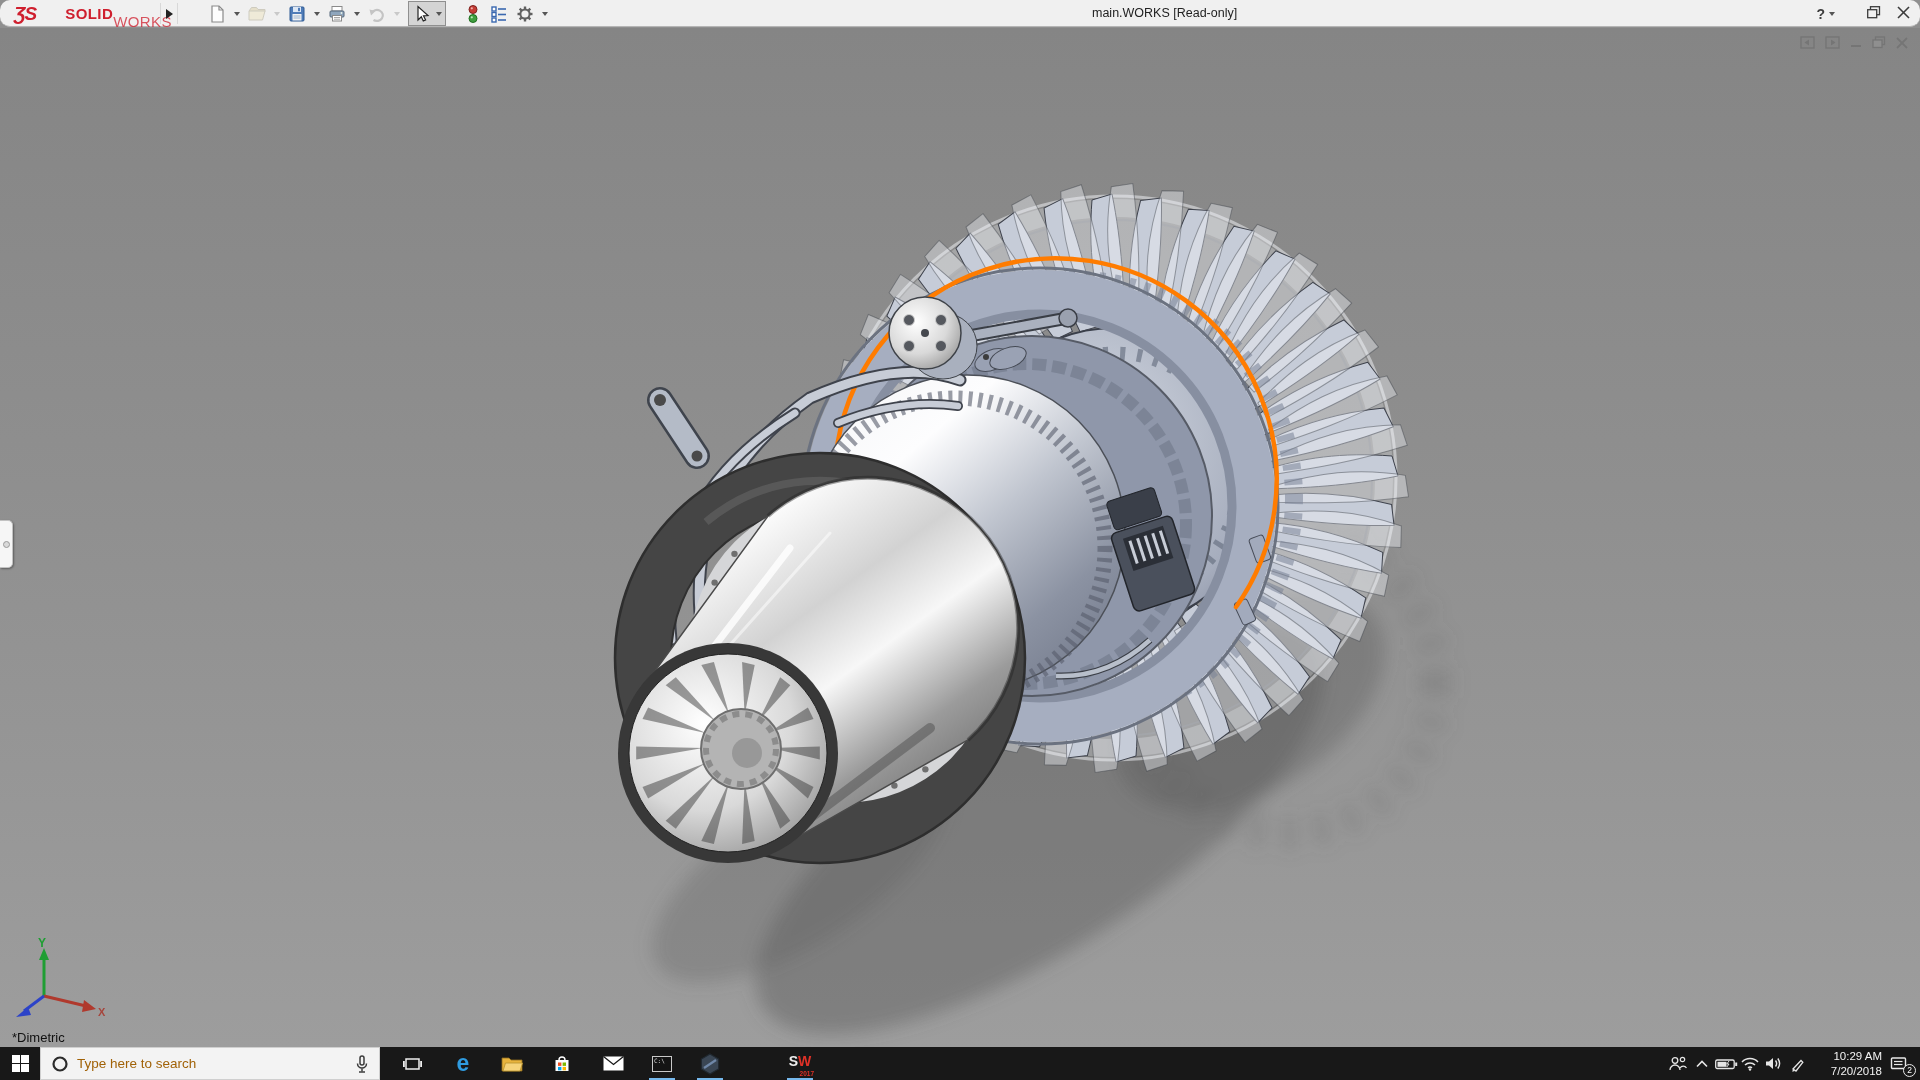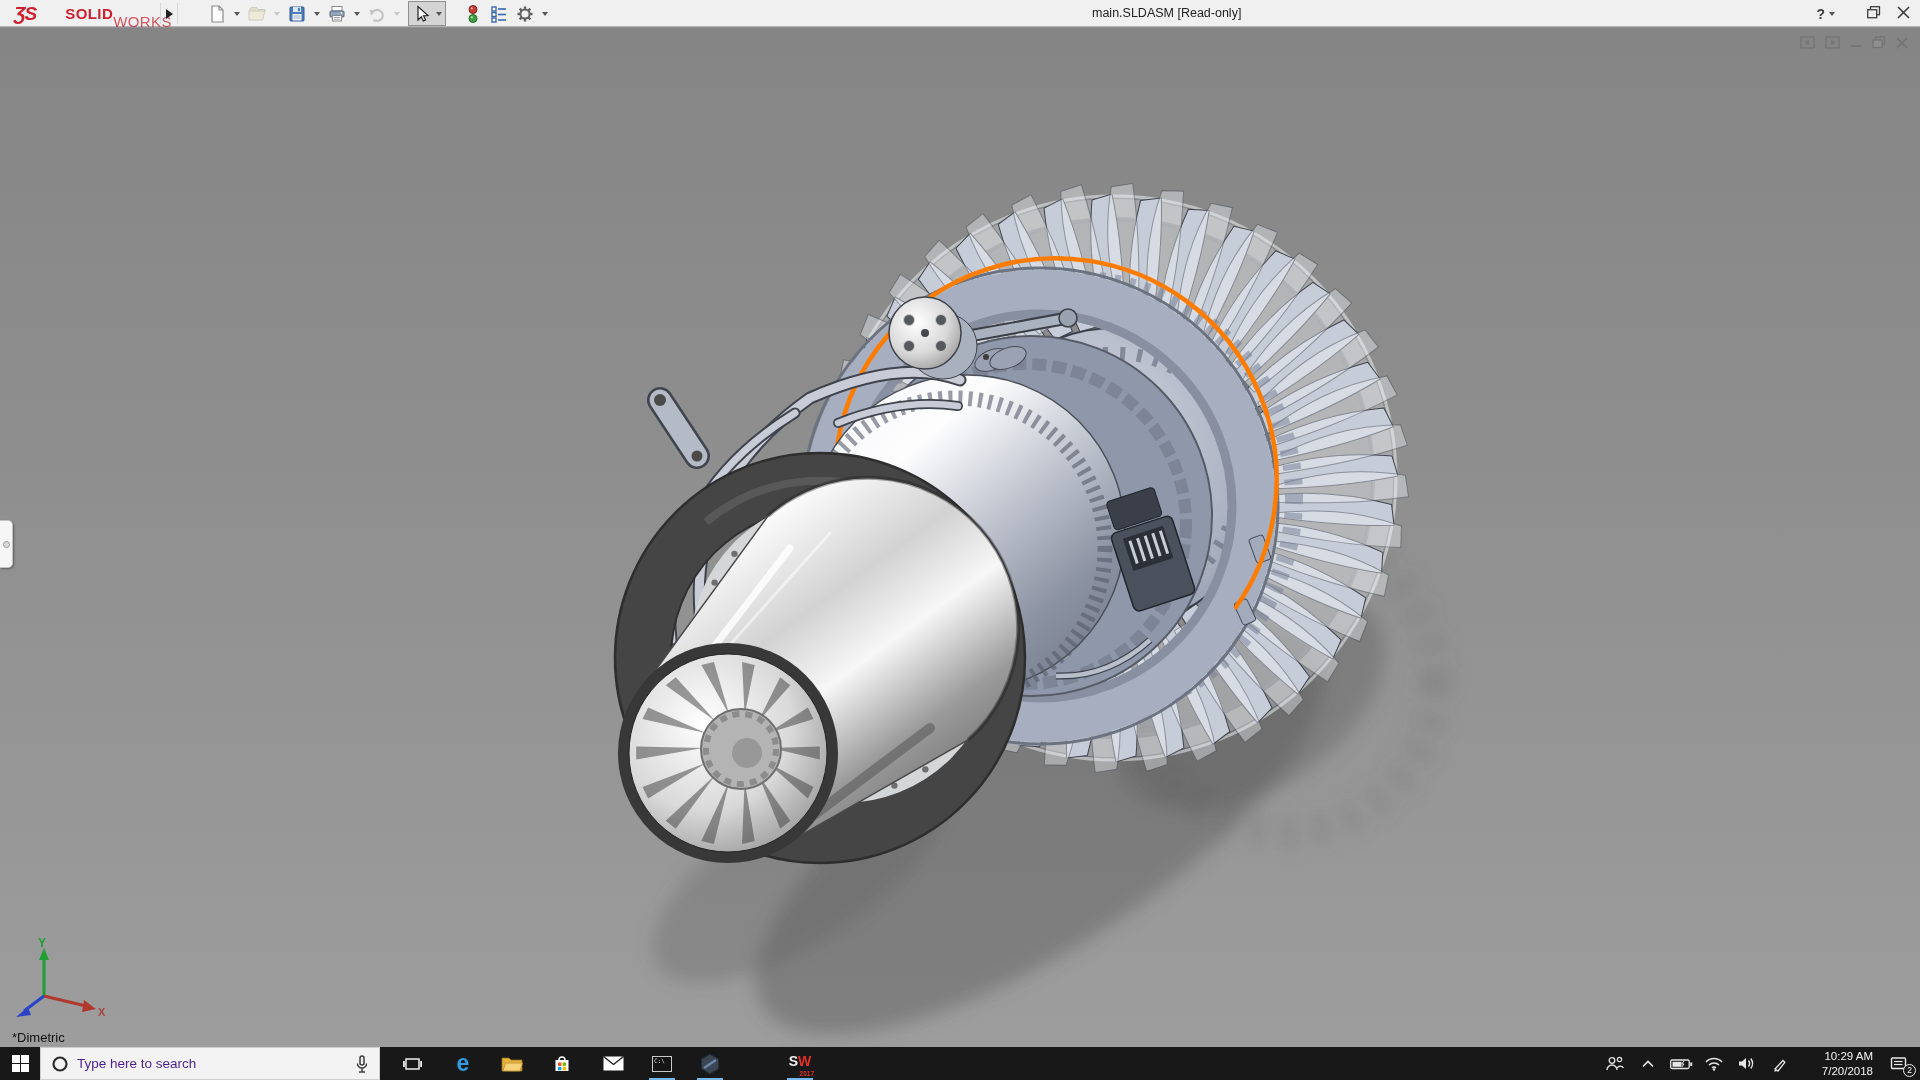--- a/index.html
+++ b/index.html
@@ -1,21 +1,21 @@
 <!DOCTYPE html>
 <html><head>
 <meta charset="utf-8">
 <style>
   *{margin:0;padding:0;box-sizing:border-box;}
   html,body{width:1920px;height:1080px;overflow:hidden;}
   body{position:relative;font-family:"Liberation Sans",sans-serif;background:#8f8f8f;}
   button{background:none;border:none;font-family:inherit;cursor:default;}
 
   
-  .titlebar{position:absolute;top:0;left:0;width:1920px;height:27px;background:#f0f0f0;border-bottom:1px solid #b5b5b5;}
+  .titlebar{position:absolute;top:0;left:0;width:1920px;height:27px;background:#f0f0f0;border-bottom:1px solid #b5b5b5;border-radius:10px;}
   .brand{position:absolute;left:14px;top:0;height:27px;display:flex;align-items:center;}
   .brand .logo-ds{font-style:italic;font-weight:bold;font-size:19px;color:#cf1f2e;letter-spacing:-1px;margin-right:4px;}
   .brand .solid{font-weight:bold;font-size:15px;color:#cf1f2e;letter-spacing:.4px;margin-left:25px;}
   .brand .works{font-weight:normal;font-size:15px;color:#cf1f2e;opacity:.75;letter-spacing:.4px;margin-top:16px;}
   .flyout-cell{position:absolute;left:160px;top:3px;width:18px;height:21px;border-left:1px solid #d8d8d8;border-right:1px solid #d8d8d8;display:flex;align-items:center;justify-content:center;}
   .tri-right{width:0;height:0;border-top:5px solid transparent;border-bottom:5px solid transparent;border-left:7px solid #222;}
   .toolbar{position:absolute;left:205px;top:0;height:27px;display:flex;align-items:center;gap:2px;}
   .ib{width:24px;height:24px;display:flex;align-items:center;justify-content:center;}
   .caret-btn{width:12px;height:24px;display:flex;align-items:center;justify-content:center;}
   .tri-down{width:0;height:0;border-left:3.5px solid transparent;border-right:3.5px solid transparent;border-top:4.5px solid #555;}
@@ -37,32 +37,32 @@
   .flyout-tab{position:absolute;left:0;top:492px;width:13px;height:48px;background:#f6f6f6;border:1px solid #c2c2c2;border-left:none;border-radius:0 5px 5px 0;box-shadow:1px 1px 2px rgba(0,0,0,.35);display:flex;align-items:center;justify-content:center;}
   .flyout-tab i{width:7px;height:7px;border:1px solid #9a9a9a;border-radius:50%;background:#d9d9d9;}
   .triad{position:absolute;left:2px;bottom:26px;}
   .view-label{position:absolute;left:12px;bottom:2px;font-size:13px;color:#111;}
 
   
   .taskbar{position:absolute;bottom:0;left:0;width:1920px;height:33px;background:#181818;}
   .tb-abs{position:absolute;top:0;height:33px;display:flex;align-items:center;justify-content:center;}
   .start{left:0;width:40px;}
   .searchbox{left:40px;width:340px;background:#f3f3f3;border:1px solid #cfcfcf;justify-content:flex-start;padding-left:10px;gap:8px;}
-  .searchbox .ph{font-size:13.5px;color:#4c1d95;}
+  .searchbox .ph{font-size:13.5px;color:#a16207;}
   .searchbox .mic{position:absolute;right:10px;top:7px;}
   .appbtn{width:40px;position:absolute;top:0;height:33px;display:flex;align-items:center;justify-content:center;}
   .run::after{content:'';position:absolute;left:7px;right:7px;bottom:0;height:2.5px;background:#76b9ed;}
   .edge-e{font-size:23px;font-weight:bold;color:#2f9be0;line-height:1;}
   .cmdicon{position:relative;width:20px;height:16px;background:#141414;border:1px solid #c9c9c9;}
   .cmdicon span{position:absolute;left:1px;top:0;font-family:"DejaVu Sans Mono",monospace;font-size:6px;color:#d8d8d8;line-height:7px;}
   .swicon{position:relative;width:28px;height:22px;text-align:center;}
   .swicon .s{color:#ededed;font-weight:bold;font-size:14px;}
   .swicon .w{color:#e03127;font-weight:bold;font-size:14px;}
   .swicon .yr{position:absolute;right:0;bottom:-2px;font-size:6.5px;font-weight:bold;color:#e03127;}
-  .tray{position:absolute;right:4px;top:0;height:33px;display:flex;align-items:center;gap:9px;}
+  .tray{position:absolute;right:4px;top:0;height:33px;display:flex;align-items:center;gap:0;}
   .trayic{display:flex;align-items:center;justify-content:center;width:24px;height:33px;}
   .clock{width:72px;text-align:right;color:#f2f2f2;font-size:11.5px;line-height:1.25;}
   .action{position:relative;width:34px;height:33px;display:flex;align-items:center;justify-content:center;}
   .badge{position:absolute;right:0px;bottom:3px;width:13px;height:13px;border:1.5px solid #eaeaea;border-radius:50%;background:#1a1a1a;color:#fff;font-size:8.5px;line-height:10px;text-align:center;}
 </style>
 </head>
 <body>
 
 <div class="titlebar">
   <div class="brand">
@@ -170,21 +170,21 @@
             <line x1="4.7" y1="15.3" x2="6.5" y2="13.5"></line>
             <line x1="13.5" y1="6.5" x2="15.3" y2="4.7"></line>
           </g>
         </svg>
     </button>
     <button class="caret-btn">
         <i class="tri-down"></i>
       </button>
   </div>
 
-  <div class="title-text">main.SLDASM [Read-only]</div>
+  <div class="title-text">main.WORKS [Read-only]</div>
 
   <div class="win-controls">
     <div class="help-group">
       <span class="help-q">?</span>
       <i class="tri-down"></i>
     </div>
     <button><span class="minz"></span></button>
     <button>
       <svg width="14" height="13">
           <rect x="3.5" y="0.7" width="9" height="8" fill="none" stroke="#3c3c3c" stroke-width="1.3"></rect>

